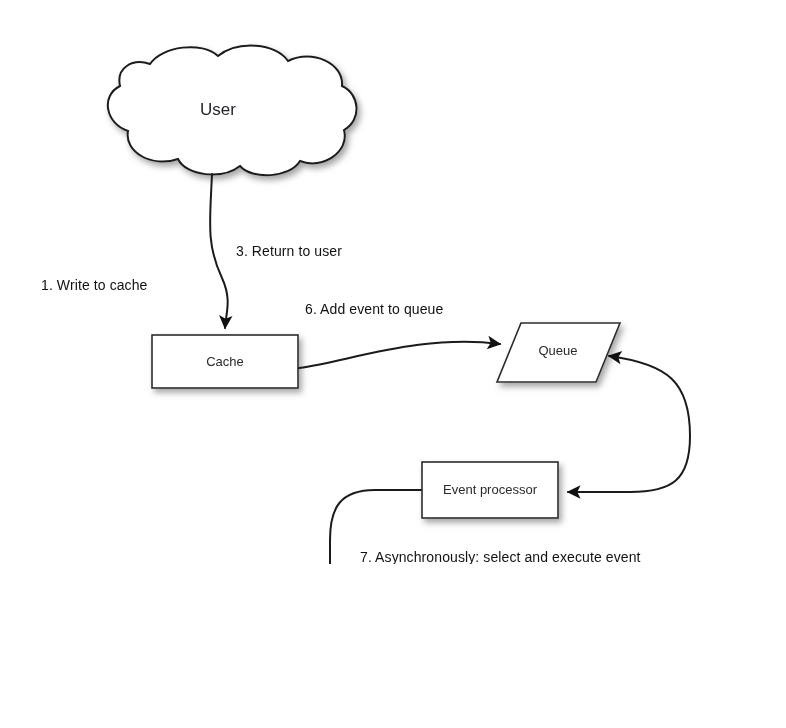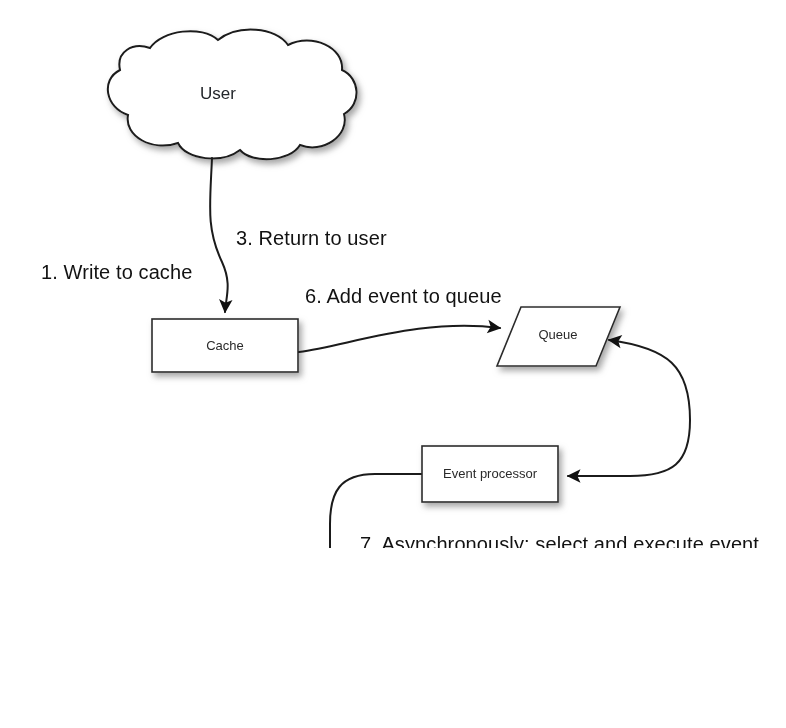--- a/index.html
+++ b/index.html
@@ -9,20 +9,21 @@
   }
   body {
     font-family: "Liberation Sans", sans-serif;
   }
   #canvas {
     position: relative;
     width: 786px;
     height: 548px;
     background: #ffffff;
     overflow: hidden;
+    margin-top: 16px;
   }
   #diagram-svg {
     position: absolute;
     left: 0;
     top: 0;
     width: 786px;
     height: 728px;
   }
   .shape-fill {
     fill: #ffffff;
@@ -50,21 +51,21 @@
   .node-label-lg {
     font-family: "Liberation Sans", sans-serif;
     font-size: 17px;
     fill: #23262b;
     text-anchor: middle;
     dominant-baseline: middle;
   }
   .step-label {
     position: absolute;
     font-family: "Liberation Sans", sans-serif;
-    font-size: 20px;
+    font-size: 14px;
     color: #121212;
     white-space: nowrap;
     letter-spacing: 0.1px;
   }
 </style>
 </head>
 <body>
 
 <div id="canvas">
 

